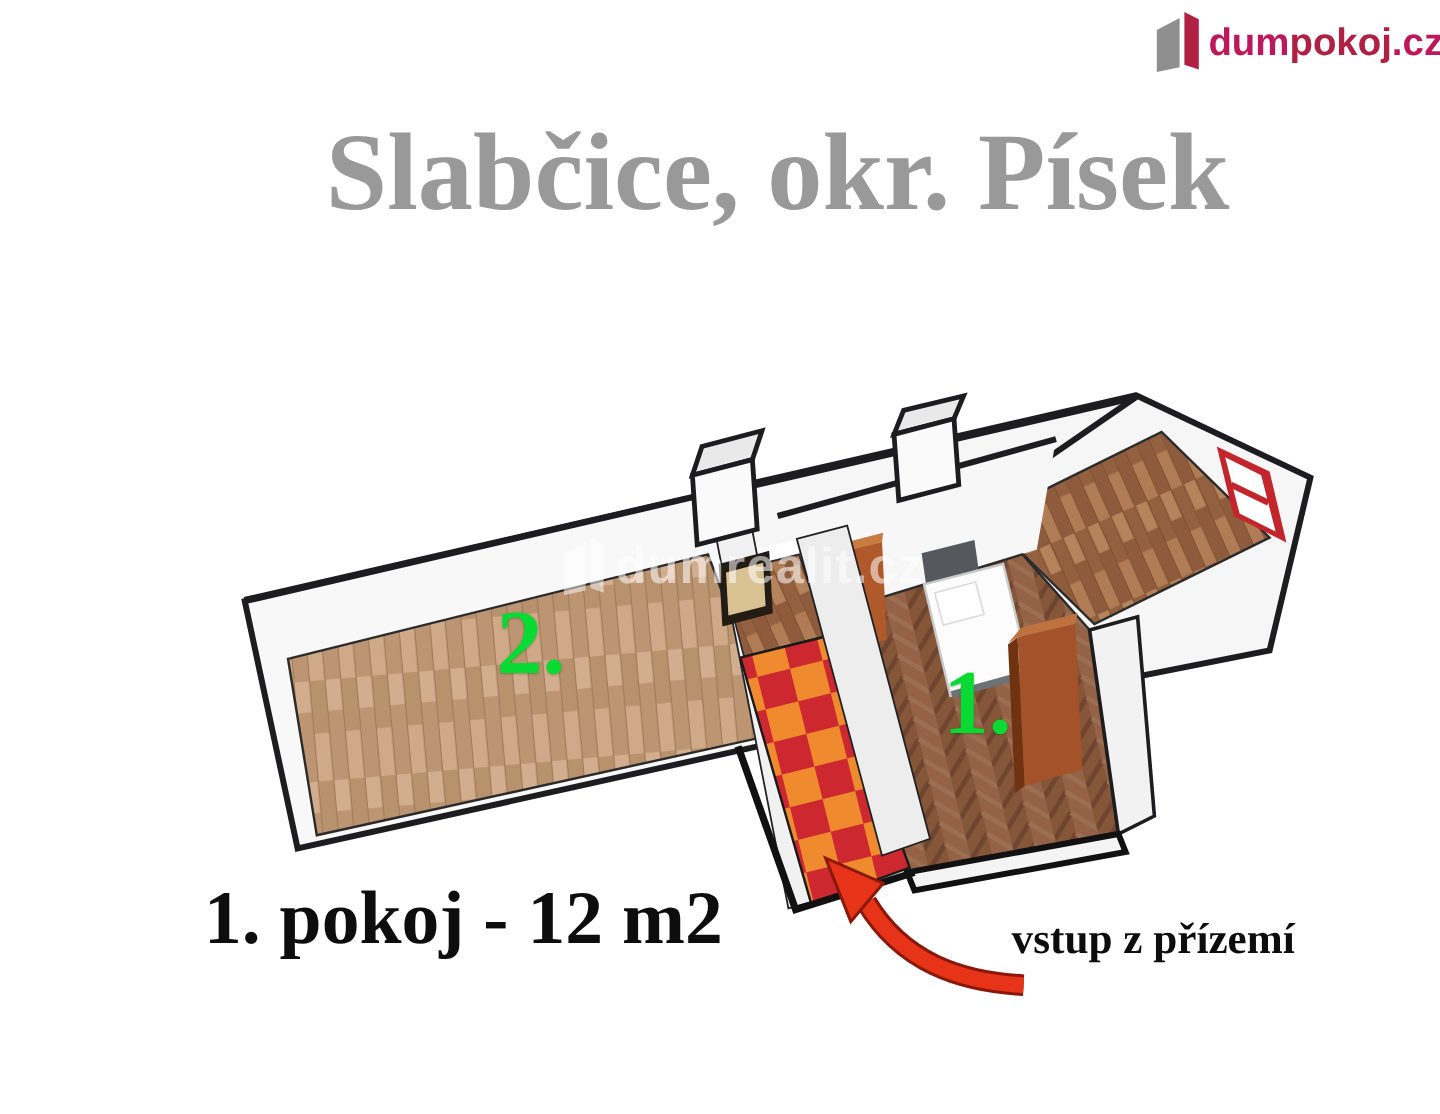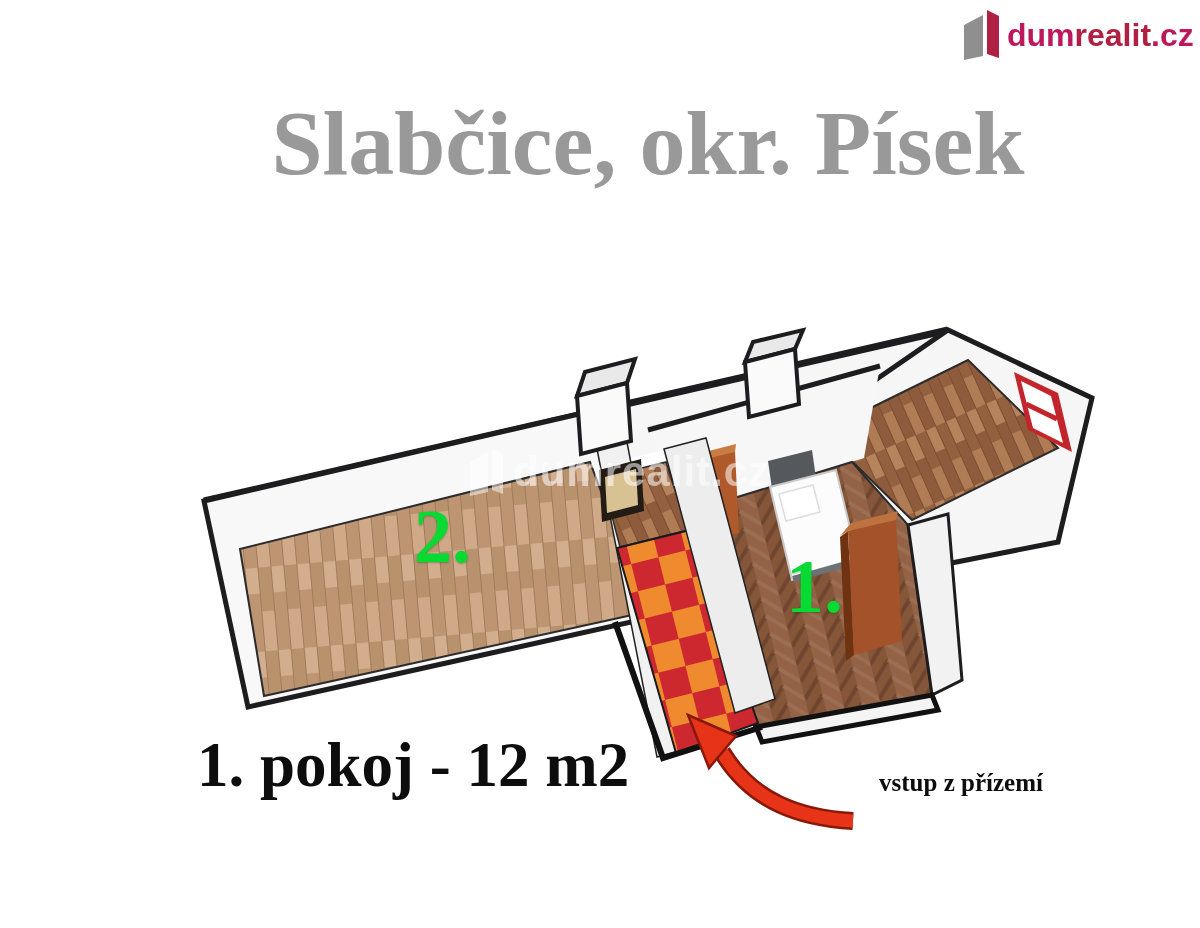--- a/index.html
+++ b/index.html
@@ -18,24 +18,24 @@
   .plan{position:absolute;left:0;top:0;width:1200px;height:928px;}
   
   .room-label{position:absolute;font-weight:700;color:#07db33;line-height:1;
               text-shadow:0 1px 2px rgba(0,70,0,.35);}
   .room-label.l2{left:414px;top:498px;font-size:76px;}
   .room-label.l1{left:786px;top:548px;font-size:76px;}
   .watermark{position:absolute;left:468px;top:448px;display:flex;align-items:center;gap:9px;
              pointer-events:none;}
   .watermark .wm-text{font-family:"Liberation Sans", sans-serif;font-weight:700;font-size:42px;
              color:rgba(255,255,255,0.55);letter-spacing:1px;}
-  .legend{position:absolute;left:197px;top:728px;font-weight:700;font-size:63px;
+  .legend{position:absolute;left:170px;top:728px;font-weight:700;font-size:63px;
           line-height:74px;color:#0d0d0d;white-space:nowrap;}
   .annotation{position:absolute;left:830px;top:766px;width:262px;text-align:center;
-          font-weight:700;font-size:25px;line-height:33px;color:#0d0d0d;}
+          font-weight:700;font-size:36px;line-height:33px;color:#0d0d0d;}
 </style>
 </head>
 <body>
 
 <div class="page">
 
   <svg class="plan" viewBox="0 0 1200 928" xmlns="http://www.w3.org/2000/svg">
     <defs>
       <pattern id="plankLight" width="26" height="84" patternUnits="userSpaceOnUse" patternTransform="rotate(-5)">
         <rect width="26" height="84" fill="#c6a17e"></rect>
@@ -150,21 +150,21 @@
 
   <div class="room-label l2">2.</div>
   <div class="room-label l1">1.</div>
 
   <div class="logo">
     <svg width="38" height="50" viewBox="0 0 38 50">
       <polygon points="2,15 21,5 21,46 2,50" fill="#8f8f8f"></polygon>
       <polygon points="25,0 37,6 37,48 25,44" fill="#b02043"></polygon>
     </svg>
     <div class="logo-text">
-      <span class="g">dum</span><span class="r">realit</span><span class="g">.cz</span>
+      <span class="g">dum</span><span class="r">pokoj</span><span class="g">.cz</span>
     </div>
   </div>
 
   <div class="title">Slabčice, okr. Písek</div>
 
   <div class="legend">
     <div>1. pokoj - 12 m2</div>
   </div>
 
   <div class="annotation">

